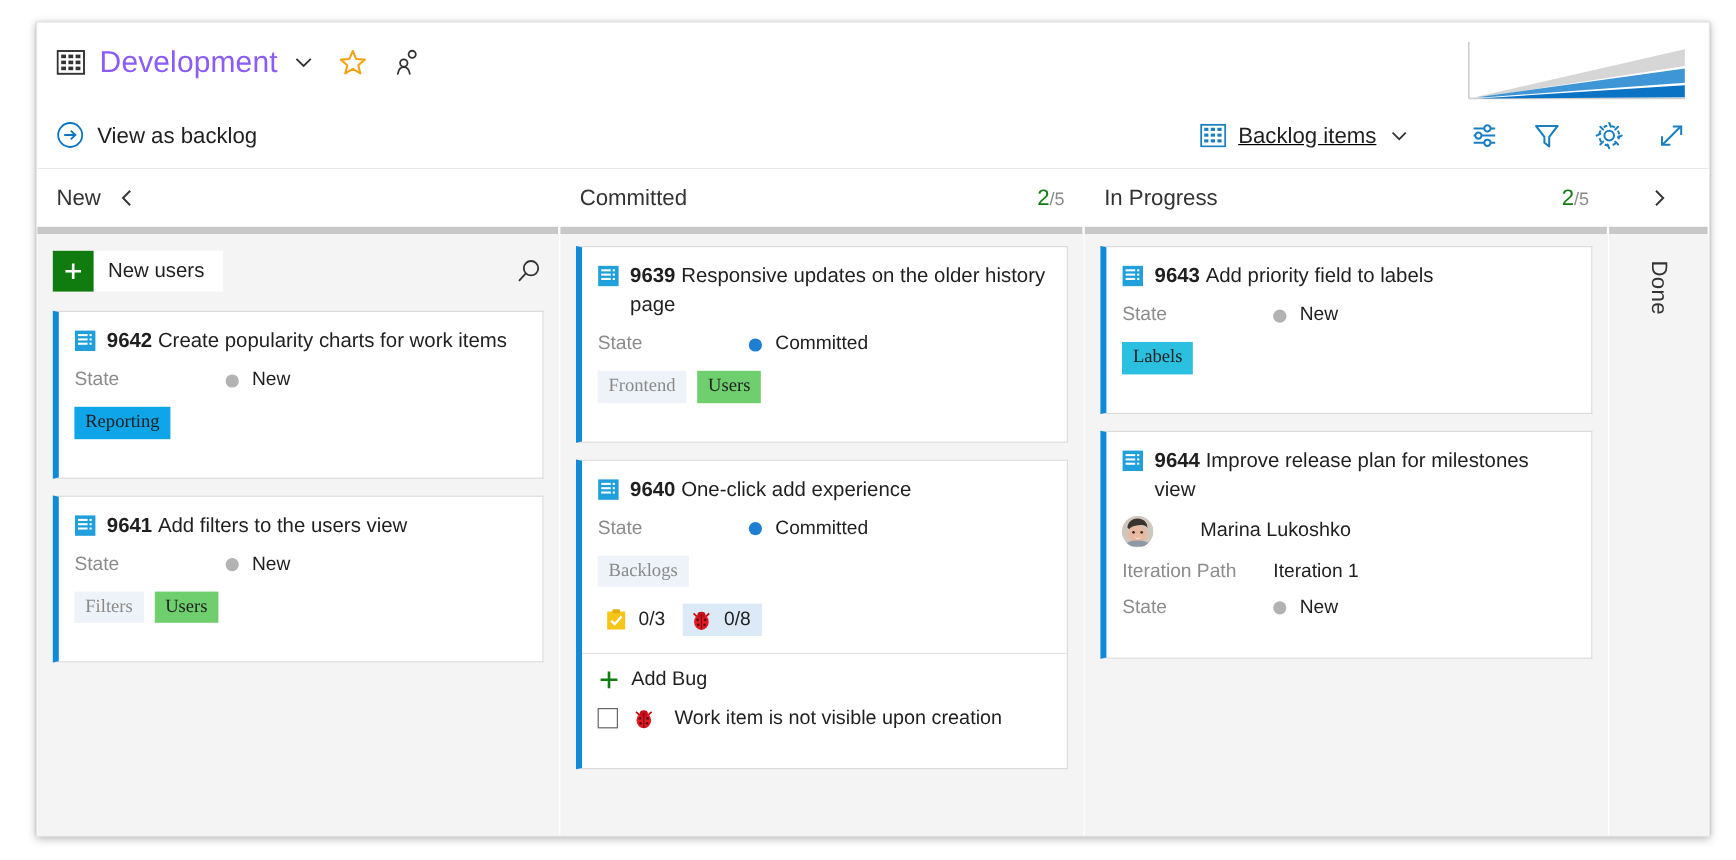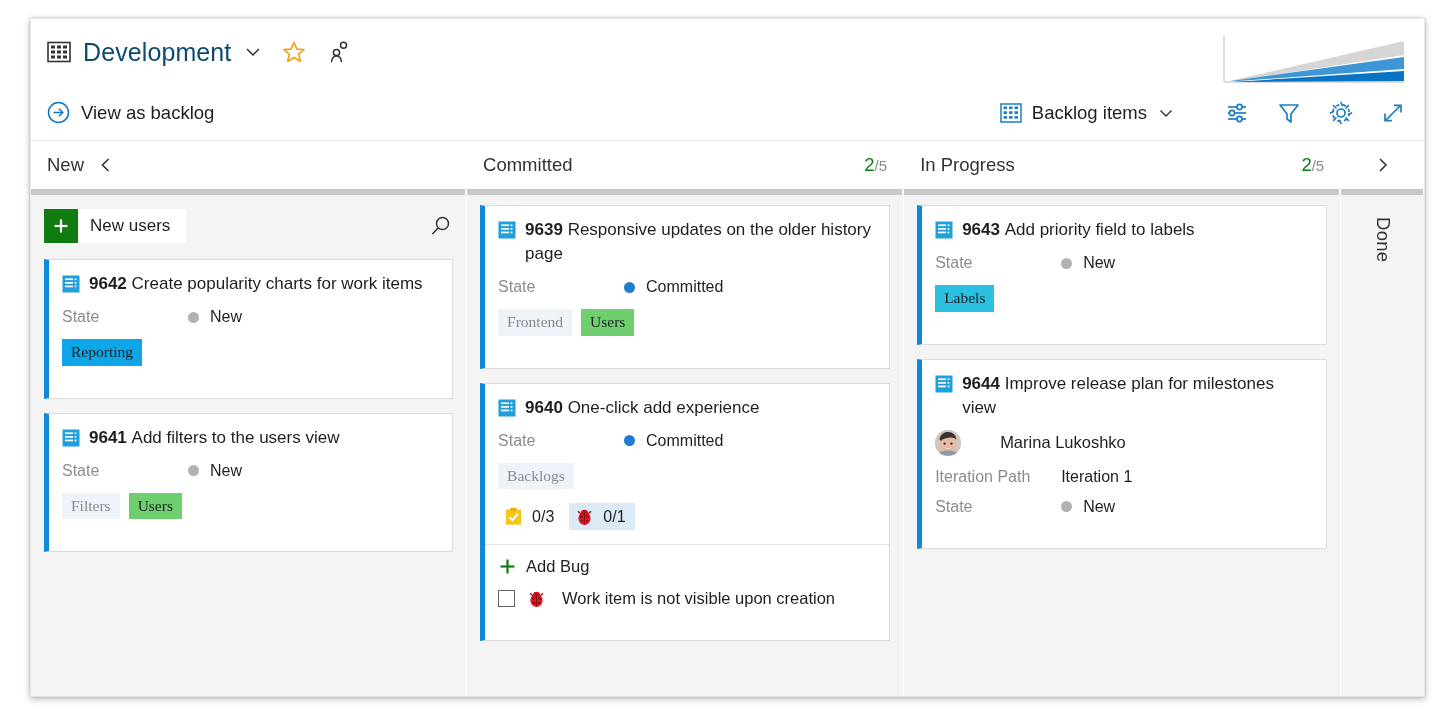--- a/index.html
+++ b/index.html
@@ -28,21 +28,21 @@
   .titlebar {
     position: relative;
     height: 66px;
     display: flex;
     align-items: center;
     padding: 0 18px 0 16px;
   }
   .team-icon { width: 24px; height: 22px; flex: none; margin-right: 12px; }
   .team-name {
     font-size: 25px;
-    color: #0c4a6e;
+    color: #8b5cf6;
     font-weight: 400;
     letter-spacing: .1px;
     text-align: right;
   }
   .chev-down {
     margin-left: 13px;
     width: 18px; height: 18px;
     flex: none;
   }
   .star-icon { margin-left: 20px; width: 24px; height: 24px; flex: none; }
@@ -70,20 +70,21 @@
   .backlog-link-label { font-size: 18.5px; color: #1f1f1f; }
 
   .toolbar-right {
     margin-left: auto;
     display: flex; align-items: center;
   }
   .backlog-items-btn {
     display: flex; align-items: center;
     margin-right: 24px;
     cursor: pointer;
+    text-decoration: underline;
   }
   .backlog-items-btn .bi-icon { width: 22px; height: 20px; flex: none; margin-right: 10px; }
   .backlog-items-label { font-size: 18.5px; color: #1f1f1f; }
   .backlog-items-btn .chev-small { margin-left: 11px; width: 16px; height: 16px; flex: none; }
   .tb-icon { width: 26px; height: 26px; margin-left: 26px; cursor: pointer; flex: none; }
 
   
   .board {
     display: flex;
     height: calc(679px - 66px - 56px);
@@ -572,21 +573,21 @@
                   <line x1="16" y1="4.2" x2="13" y2="7" stroke="#c00" stroke-width="1.4"></line>
                   <ellipse cx="9.5" cy="11.3" rx="6.1" ry="6.6" fill="#e01b24"></ellipse>
                   <ellipse cx="9.5" cy="5.6" rx="3.4" ry="2.8" fill="#c4111a"></ellipse>
                   <line x1="9.5" y1="5" x2="9.5" y2="17.6" stroke="#8e0c12" stroke-width="1.1"></line>
                   <circle cx="6.4" cy="9.5" r="1.25" fill="#6d0a0f"></circle>
                   <circle cx="12.6" cy="9.5" r="1.25" fill="#6d0a0f"></circle>
                   <circle cx="6.8" cy="13.8" r="1.15" fill="#6d0a0f"></circle>
                   <circle cx="12.2" cy="13.8" r="1.15" fill="#6d0a0f"></circle>
                 </svg>
               </span>
-              <span>0/1</span>
+              <span>0/8</span>
             </span>
           </div>
 
           <div class="card-sub-sep"></div>
 
           <div class="addbug-row">
             <span class="addbug-plus">
               <svg viewBox="0 0 19 19" width="19" height="19">
                 <line x1="9.5" y1="2.5" x2="9.5" y2="16.5" stroke="#107c10" stroke-width="2.2"></line>
                 <line x1="2.5" y1="9.5" x2="16.5" y2="9.5" stroke="#107c10" stroke-width="2.2"></line>

